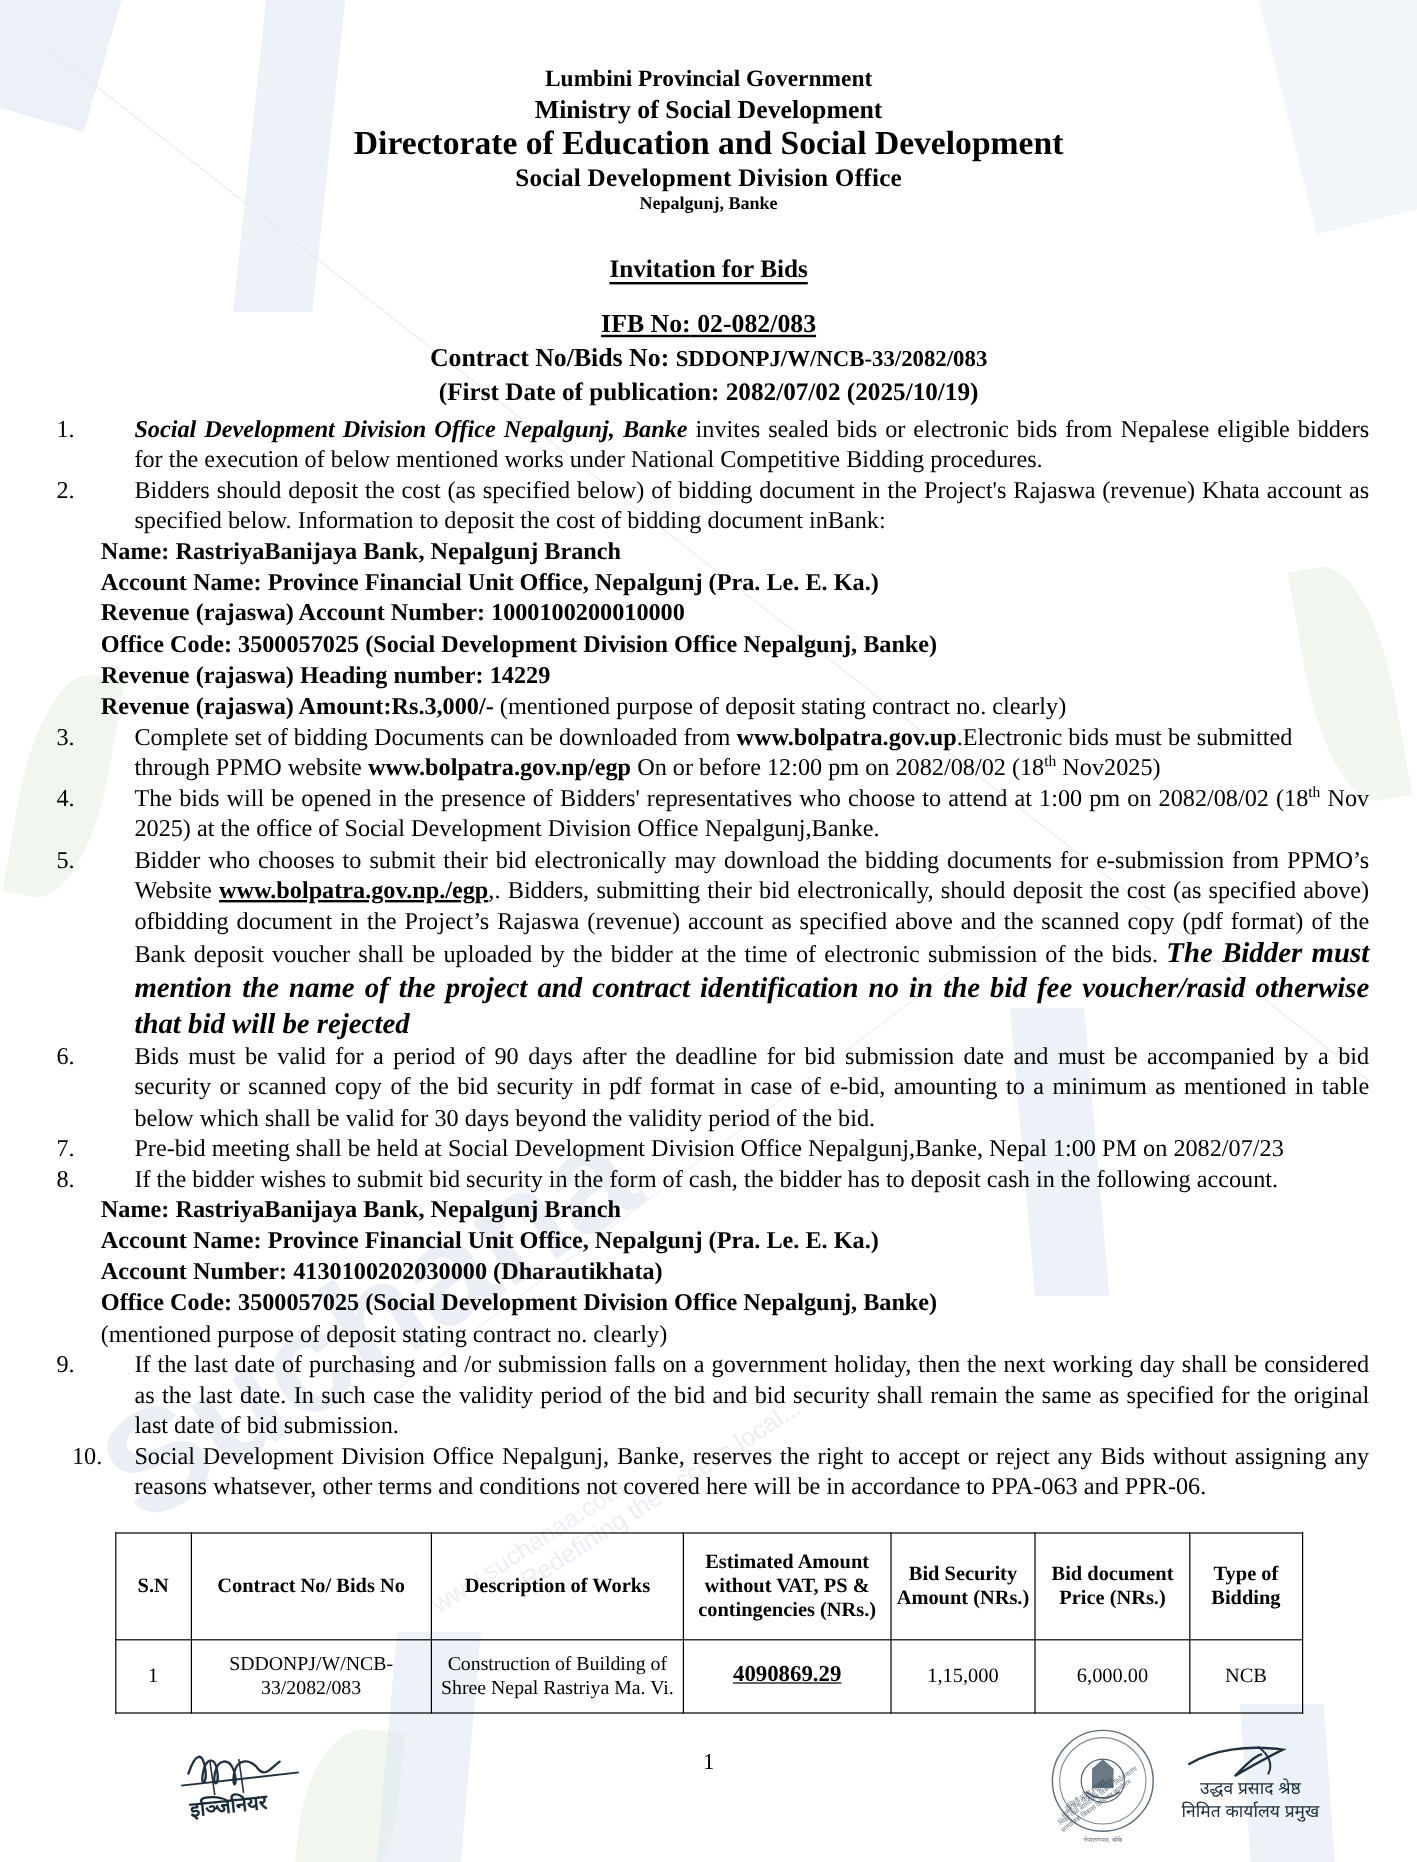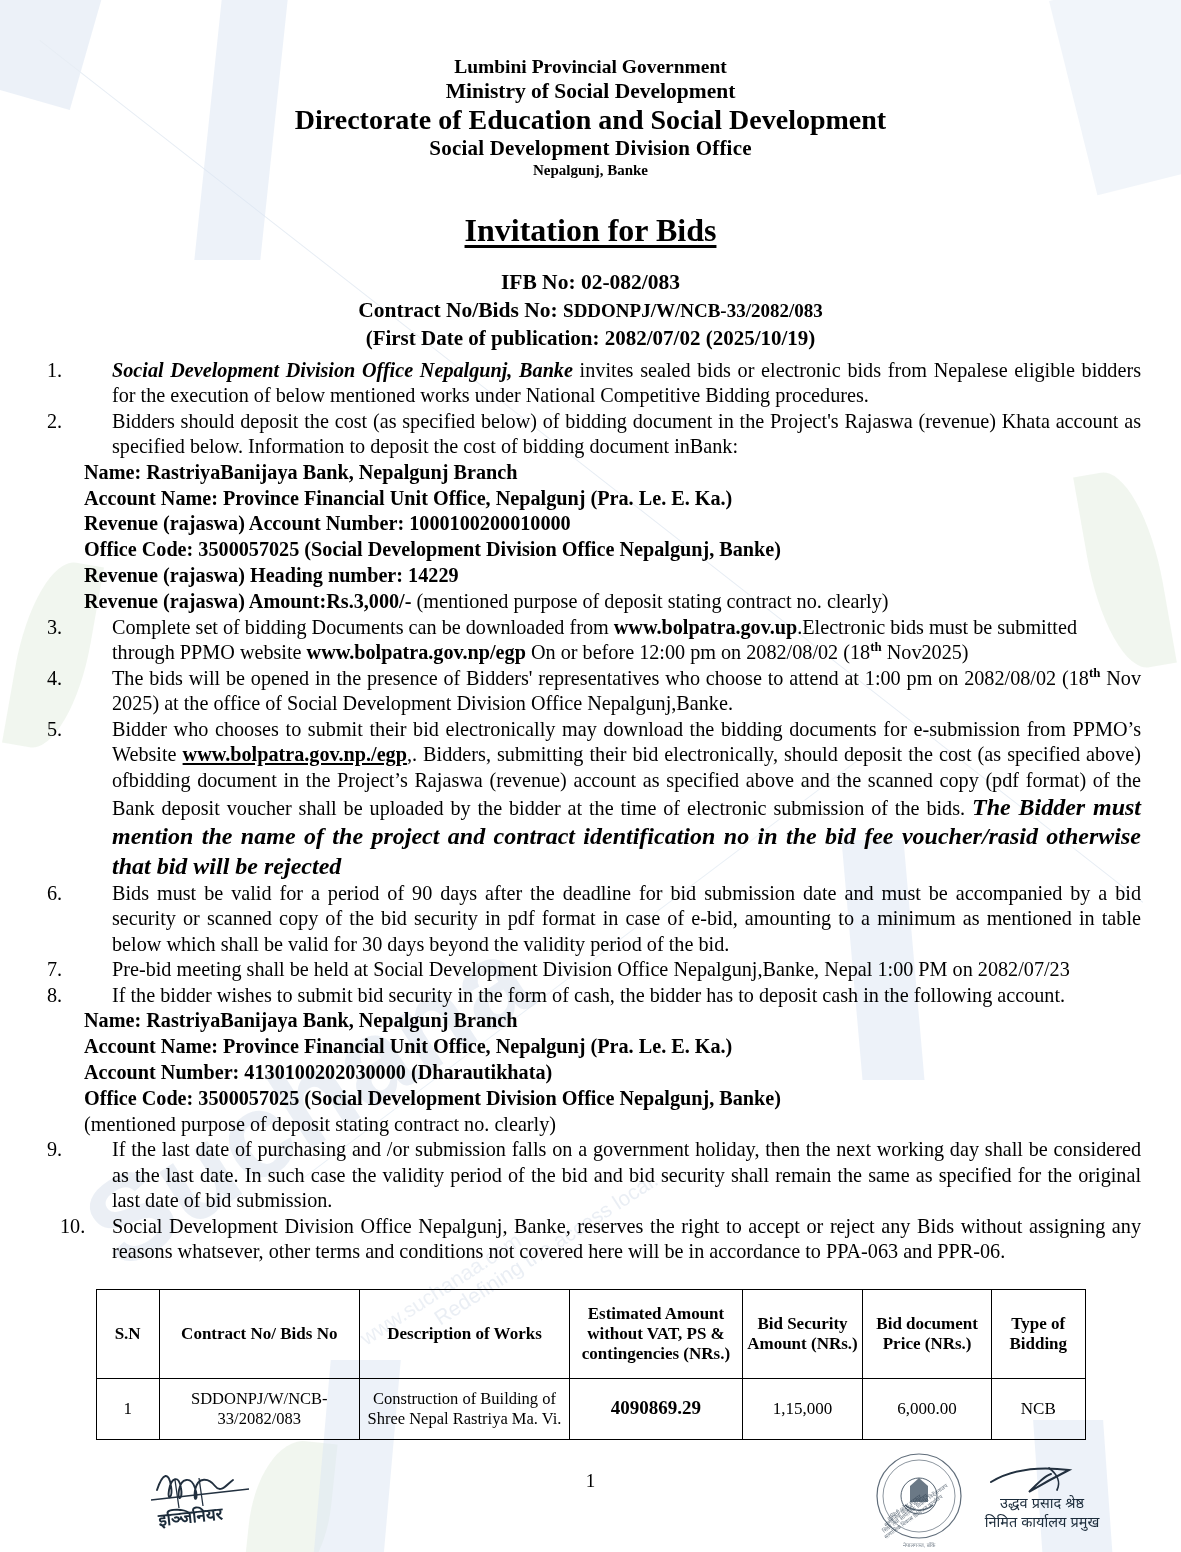--- a/index.html
+++ b/index.html
@@ -121,32 +121,32 @@
   }
   .hdr .l1 { font-size: 19.5px; padding-top: 56px; }
   .hdr .l2 { font-size: 21.5px; }
   .hdr .l3 { font-size: 28px; }
   .hdr .l4 { font-size: 21px; letter-spacing: .2px; }
   .hdr .l5 { font-size: 15px; padding-top: 2px; }
 
   .ifb-title {
     text-align: center;
     font-weight: bold;
-    font-size: 32px;
+    font-size: 21px;
     text-decoration: underline;
     text-underline-offset: 4px;
     margin-top: 32px;
   }
 
   .sub {
     text-align: center;
     font-weight: bold;
     line-height: 1.3;
   }
-  .sub .s1 { font-size: 21.5px; margin-top: 20px; }
+  .sub .s1 { font-size: 21.5px; margin-top: 20px; text-decoration: underline; }
   .sub .s2 { font-size: 21.5px; }
   .sub .s2 .small { font-size: 19px; }
   .sub .s3 { font-size: 21px; }
 
   ol.items {
     margin: 6px 0 0 0;
     padding: 0;
     list-style: none;
     font-size: 20.2px;
     line-height: 1.26;
@@ -166,21 +166,21 @@
   ol.items > li.wide > .num { left: 20px; }
   .para {
     text-align: justify;
     text-justify: inter-word;
     margin-left: 28px;
   }
   .para.nojust { text-align: left; }
 
   b.bi { font-style: italic; font-weight: bold; }
   .u { text-decoration: underline; }
-  sup { font-size: .64em; vertical-align: super; line-height: 0; font-weight: bold; }
+  sup { font-size: .64em; vertical-align: super; line-height: 0; }
 
   .acct {
     font-weight: bold;
     font-size: 20.2px;
     line-height: 1.28;
   }
   .acct .norm { font-weight: normal; }
 
   .emph {
     font-weight: bold;
@@ -202,21 +202,21 @@
     text-align: center;
     vertical-align: middle;
     padding: 4px 3px;
   }
   table.bids th {
     font-weight: bold;
     line-height: 1.18;
     height: 80px;
   }
   table.bids td { height: 52px; line-height: 1.2; }
-  table.bids td.amount { font-weight: bold; font-size: 19px; }
+  table.bids td.amount { font-weight: bold; font-size: 19px; text-decoration: underline; }
   table.bids td.desc { font-size: 16.5px; }
   table.bids td.cno { font-size: 16.5px; }
   .c-sn    { width: 60px; }
   .c-cno   { width: 200px; }
   .c-desc  { width: 218px; }
   .c-amt   { width: 174px; }
   .c-sec   { width: 120px; }
   .c-doc   { width: 128px; }
   .c-type  { width: 90px; }
 

